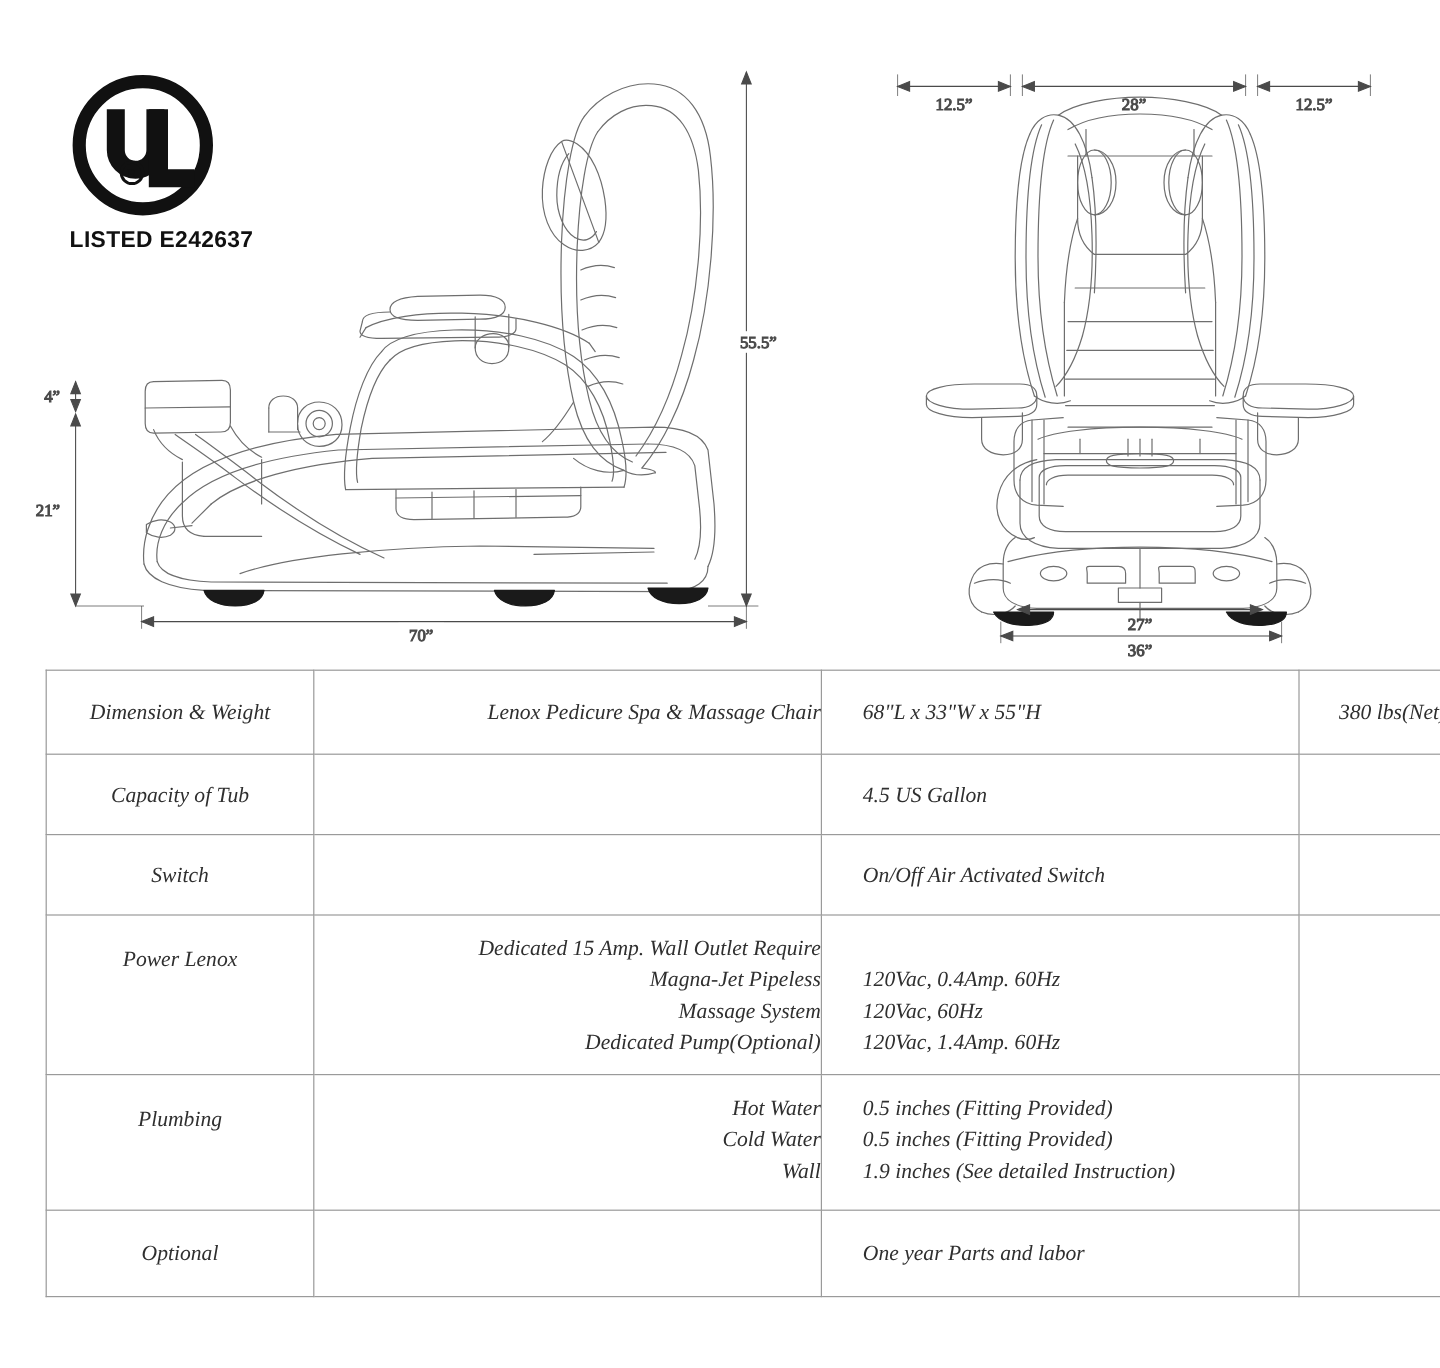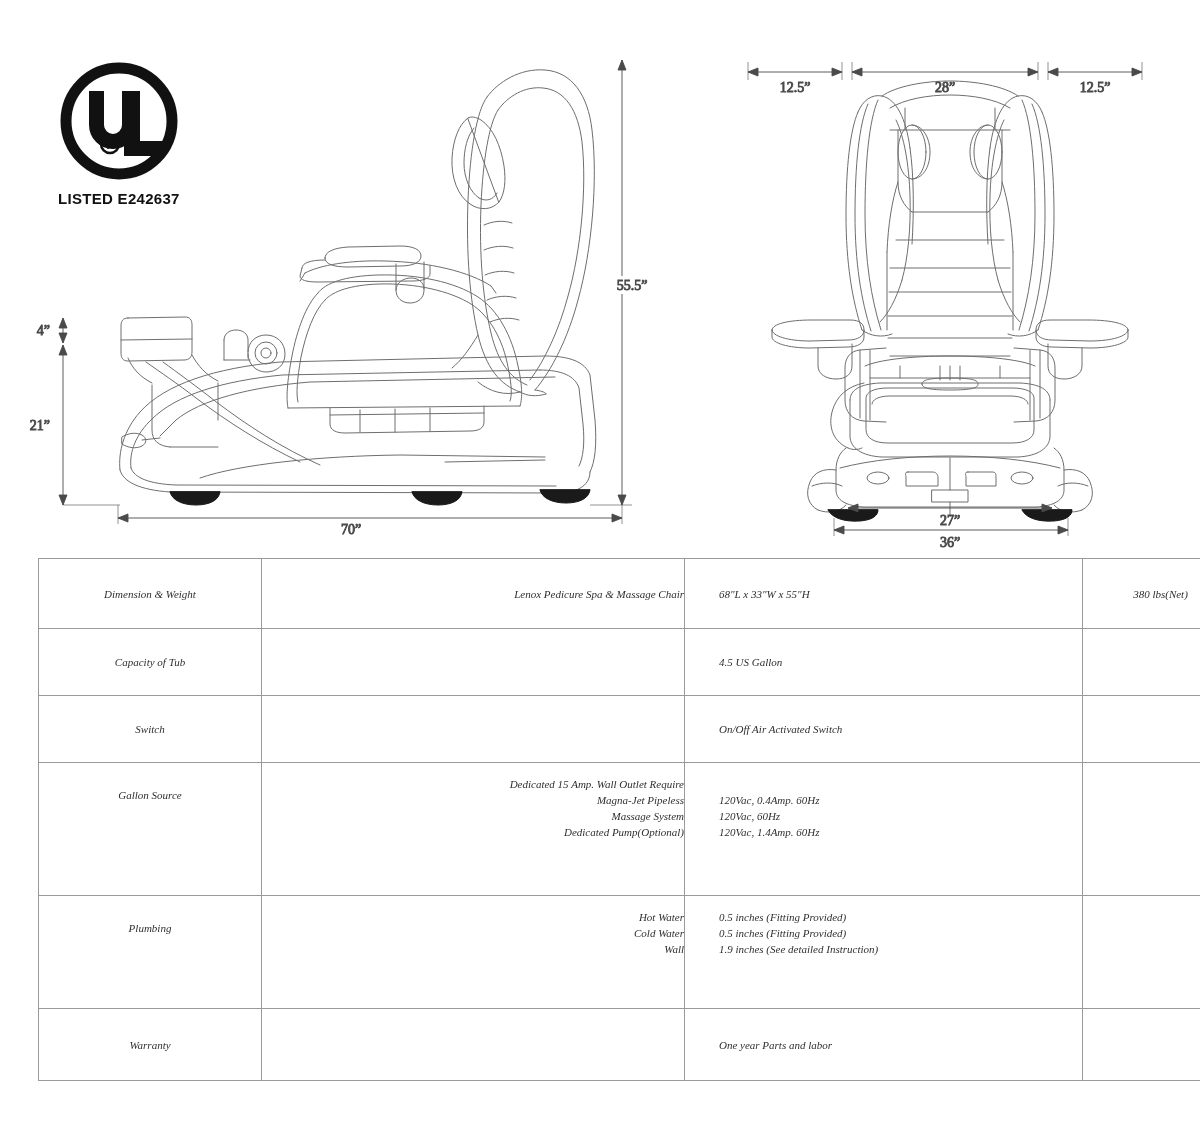--- a/index.html
+++ b/index.html
@@ -22,21 +22,21 @@
     left: 58px;
     top: 60px;
     width: 200px;
   }
   #ul-mark {
     display: block;
   }
   #ul-listed {
     font-family: "Liberation Sans", sans-serif;
     font-weight: bold;
-    font-size: 15px;
+    font-size: 19px;
     letter-spacing: 0.3px;
     color: #111;
     margin-top: 8px;
     white-space: nowrap;
   }
 
   
   #side-view, #front-view {
     position: absolute;
   }
@@ -55,21 +55,21 @@
     left: 38px;
     top: 558px;
     width: 1128px;
     border-collapse: collapse;
     table-layout: fixed;
   }
   #spec-table td {
     border: 1px solid #9a9a9a;
     font-family: "Liberation Serif", serif;
     font-style: italic;
-    font-size: 11px;
+    font-size: 18px;
     color: #2f2f2f;
     vertical-align: middle;
     padding: 0;
   }
   .c1 { width: 222px; text-align: center; }
   .c2 { width: 388px; text-align: right;  padding-left: 34px !important; }
   .c3 { width: 363px; text-align: left;  padding-left: 34px !important; }
   .c4 { width: 155px; text-align: center; }
 
   .multiline { line-height: 1.45; }
@@ -401,21 +401,21 @@
     </tr>
 
     <tr style="height:67px">
       <td class="c1">Switch</td>
       <td class="c2"></td>
       <td class="c3">On/Off Air Activated Switch</td>
       <td class="c4"></td>
     </tr>
 
     <tr style="height:133px">
-      <td class="c1" style="vertical-align:top;padding-top:26px">Gallon Source</td>
+      <td class="c1" style="vertical-align:top;padding-top:26px">Power Lenox</td>
       <td class="c2 multiline pad-v" style="vertical-align:top;padding-top:24px">
         <div>Dedicated 15 Amp. Wall Outlet Require</div>
         <div>Magna-Jet Pipeless</div>
         <div>Massage System</div>
         <div>Dedicated Pump(Optional)</div>
       </td>
       <td class="c3 multiline pad-v" style="vertical-align:top;padding-top:24px">
         <div>&nbsp;</div>
         <div>120Vac, 0.4Amp. 60Hz</div>
         <div>120Vac, 60Hz</div>
@@ -433,19 +433,19 @@
       </td>
       <td class="c3 multiline pad-v" style="vertical-align:top;padding-top:24px">
         <div>0.5 inches (Fitting Provided)</div>
         <div>0.5 inches (Fitting Provided)</div>
         <div>1.9 inches (See detailed Instruction)</div>
       </td>
       <td class="c4"></td>
     </tr>
 
     <tr style="height:72px">
-      <td class="c1">Warranty</td>
+      <td class="c1">Optional</td>
       <td class="c2"></td>
       <td class="c3">One year Parts and labor</td>
       <td class="c4"></td>
     </tr>
   </tbody>
 </table>
 
 </body></html>

